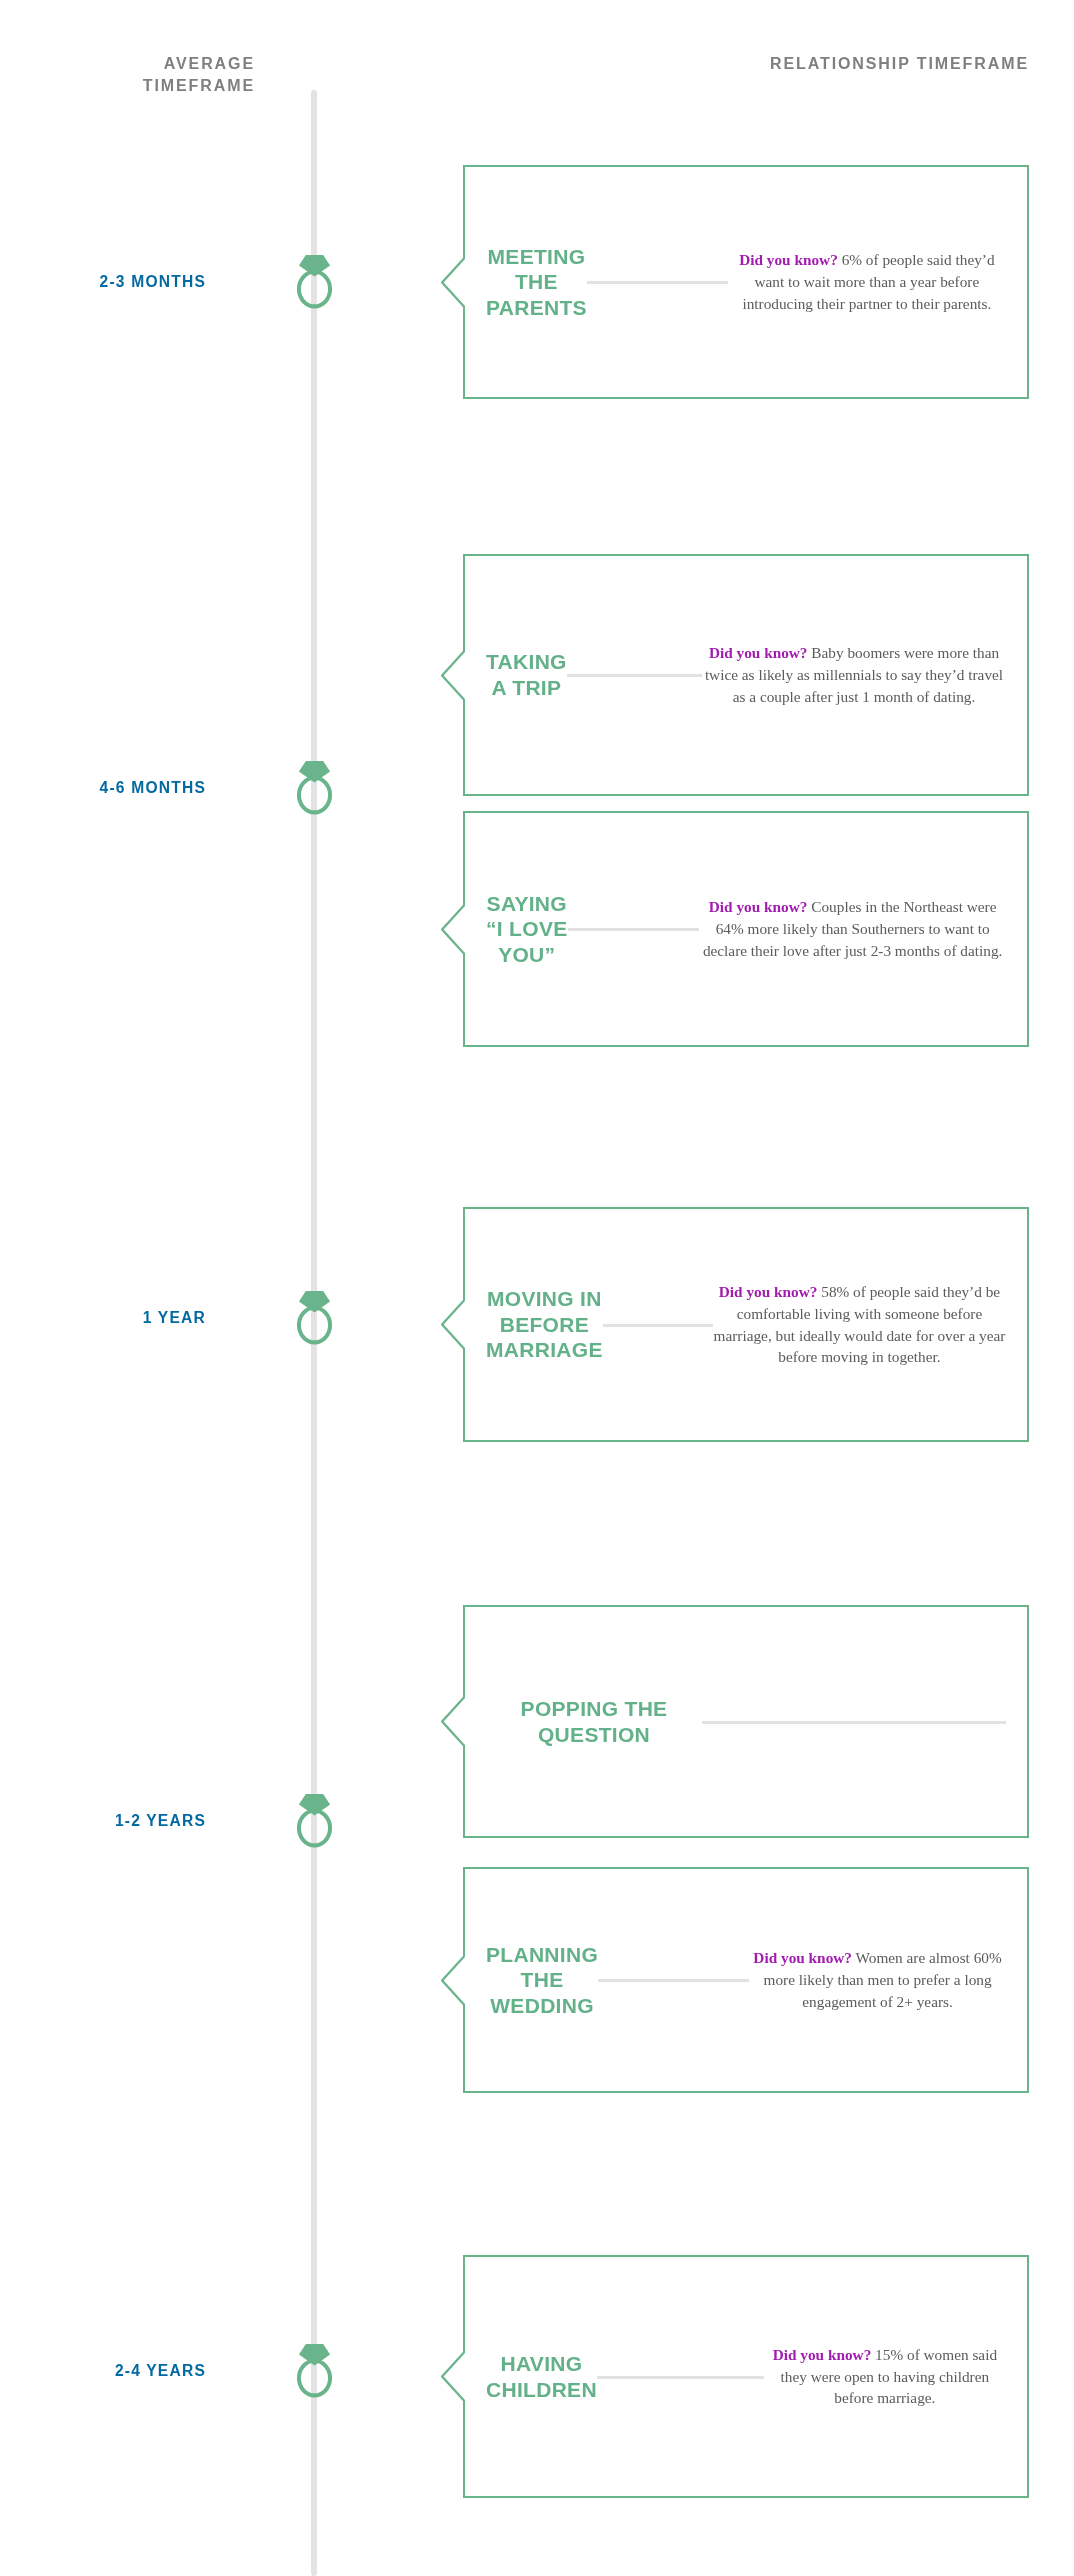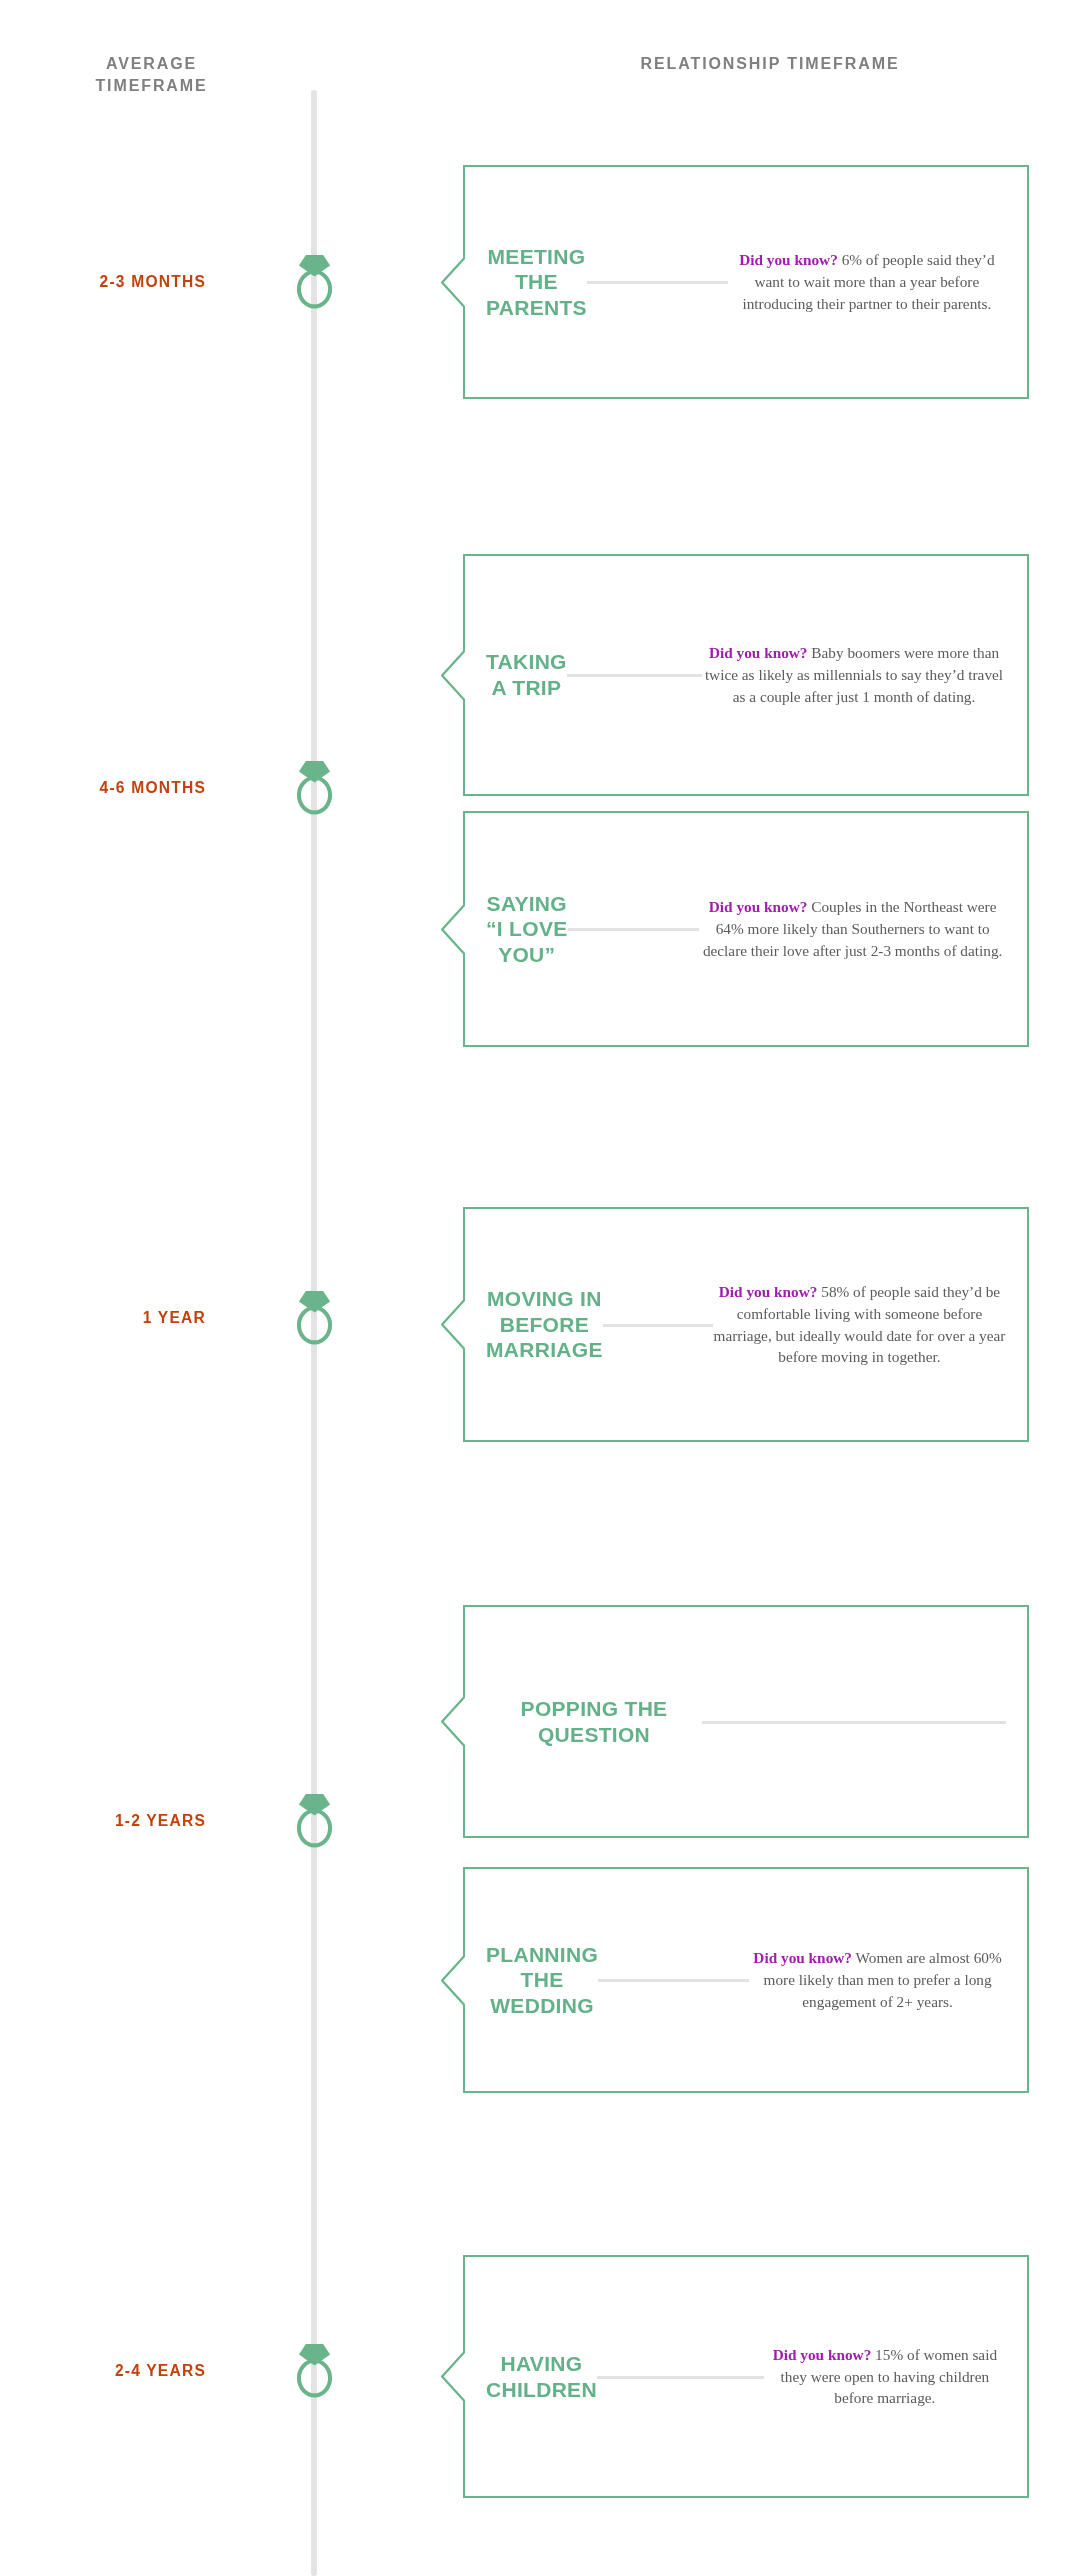--- a/index.html
+++ b/index.html
@@ -18,21 +18,21 @@
 
   
   .col-header {
     position: absolute;
     color: #7f7f7f;
     font-family: "Liberation Sans", sans-serif;
     font-weight: bold;
     font-size: 16px;
     letter-spacing: 1.9px;
     line-height: 1.38;
-    text-align: center;
+    text-align: right;
     padding-left: 48px;
   }
   #header-left  { left: 0px;   top: 53px;  width: 255px; }
   #header-right { left: 463px; top: 53px;  width: 566px; }
 
   
   #spine {
     position: absolute;
     left: 311px;
     top: 90px;
@@ -50,21 +50,21 @@
     height: 56px;
   }
   .ring-marker svg { display: block; width: 45px; height: 56px; }
 
   
   .timeframe {
     position: absolute;
     left: 0px;
     width: 206px;
     text-align: right;
-    color: #c2410c;
+    color: #0369a1;
     font-family: "Liberation Sans", sans-serif;
     font-weight: bold;
     font-size: 15.6px;
     letter-spacing: 1.2px;
     white-space: nowrap;
   }
 
   
   .card {
     position: absolute;

